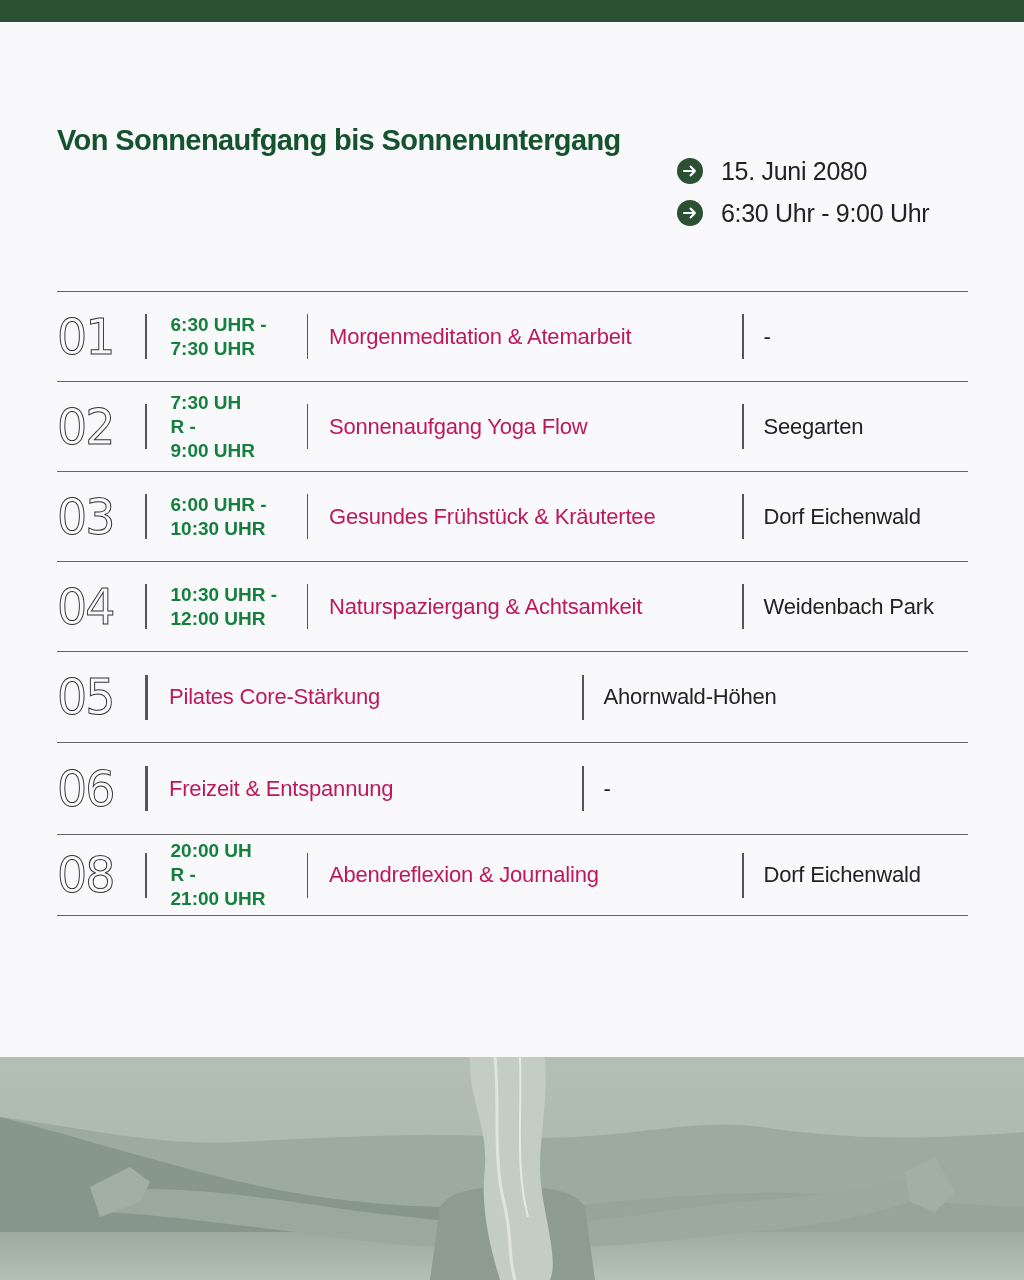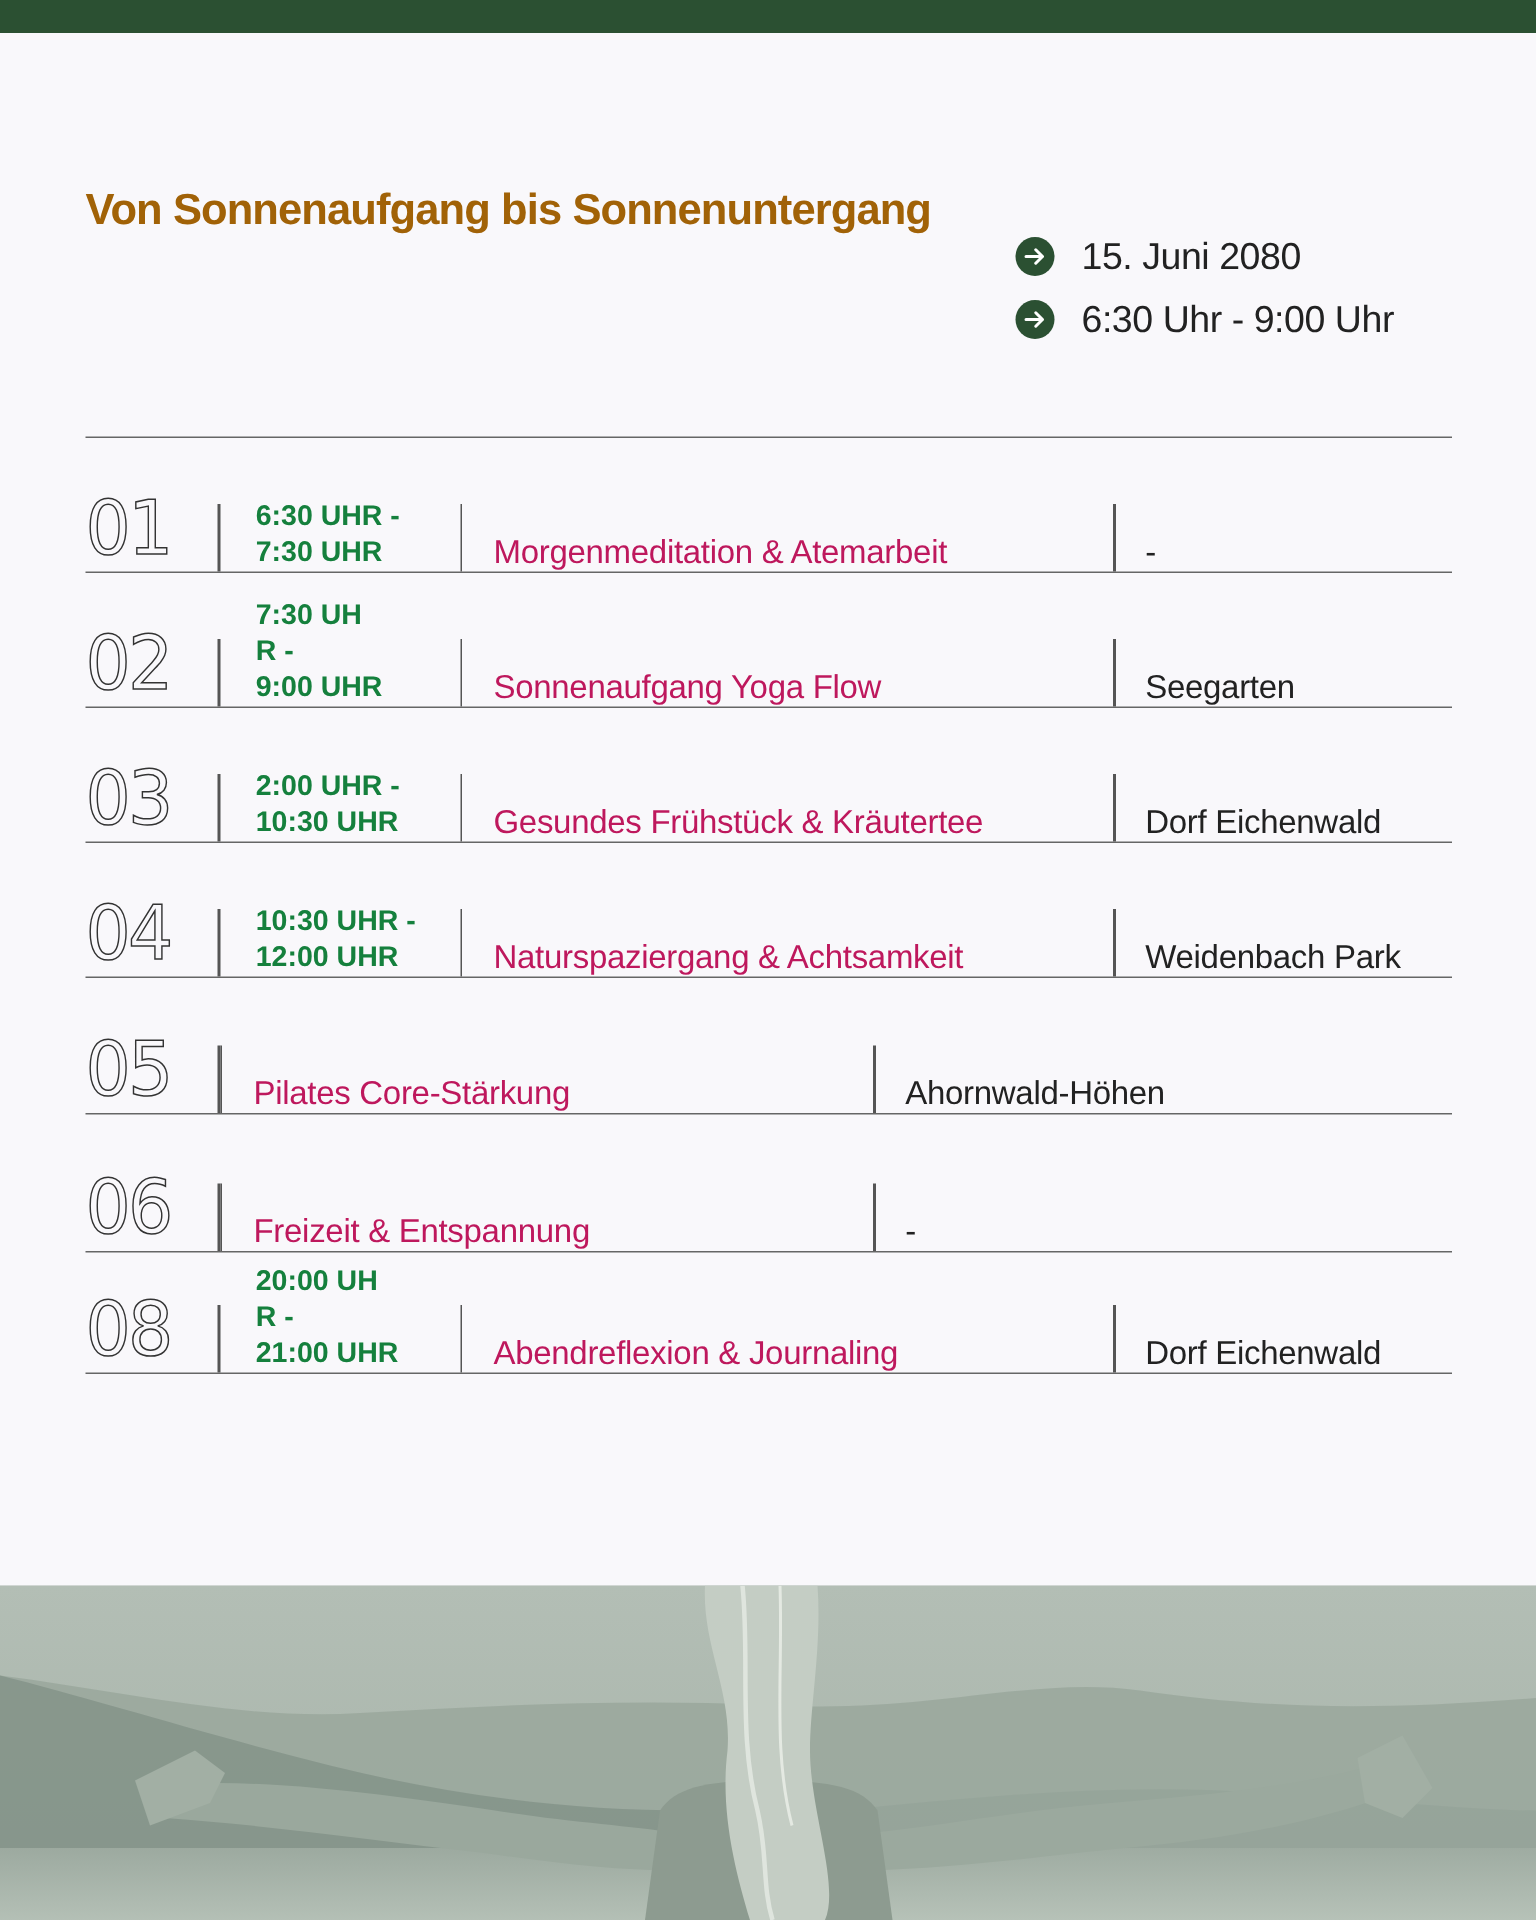--- a/index.html
+++ b/index.html
@@ -9,21 +9,21 @@
       font-family: "Liberation Sans", "DejaVu Sans", sans-serif;
       color: #222222;
       position: relative;
     }
     .top-bar {
       position: absolute; left: 0; top: 0; width: 1024px; height: 22px;
       background: #2b5032;
     }
     .title {
       position: absolute; left: 57px; top: 124px;
-      font-size: 29px; font-weight: bold; color: #a16207;
+      font-size: 29px; font-weight: bold; color: #14532d;
       letter-spacing: -0.6px;
     }
     .info {
       position: absolute; left: 677px; top: 150px;
     }
     .info-row {
       display: flex; align-items: center; height: 42px;
     }
     .arrow-icon {
       width: 26px; height: 26px; border-radius: 50%;
@@ -32,21 +32,21 @@
     }
     .arrow-icon svg { display: block; }
     .info-text { font-size: 25px; color: #222; letter-spacing: -0.3px; }
 
     .schedule {
       position: absolute; left: 57px; top: 291px; width: 911px;
       border-top: 1.5px solid #666;
     }
     .row {
       position: relative; border-bottom: 1.5px solid #666;
-      display: flex; align-items: flex-end;
+      display: flex; align-items: center;
     }
     .cell-num {
       width: 88px; font-size: 50px; font-weight: 300; color: #333;
       font-family: "DejaVu Sans", sans-serif; letter-spacing: -2px;
       -webkit-text-stroke: 0; font-weight: normal;
       transform: scaleX(0.95); transform-origin: left center;
       color: transparent; -webkit-text-stroke: 1px #333;
     }
     .divider {
       width: 1.5px; height: 45px; background: #555; flex: 0 0 1.5px;
@@ -122,21 +122,21 @@
     <span class="divider"></span>
     <span class="cell-activity">Sonnenaufgang Yoga Flow</span>
     <span class="divider"></span>
     <span class="cell-location">Seegarten</span>
   </div>
 
   <div class="row" style="height:90px">
     <span class="cell-num">03</span>
     <span class="divider"></span>
     <span class="cell-time">
-      <span class="t-inner">2:00 UHR -</span>
+      <span class="t-inner">6:00 UHR -</span>
       <span class="t-inner">10:30 UHR</span>
     </span>
     <span class="divider"></span>
     <span class="cell-activity">Gesundes Frühstück &amp; Kräutertee</span>
     <span class="divider"></span>
     <span class="cell-location">Dorf Eichenwald</span>
   </div>
 
   <div class="row" style="height:90px">
     <span class="cell-num">04</span>

